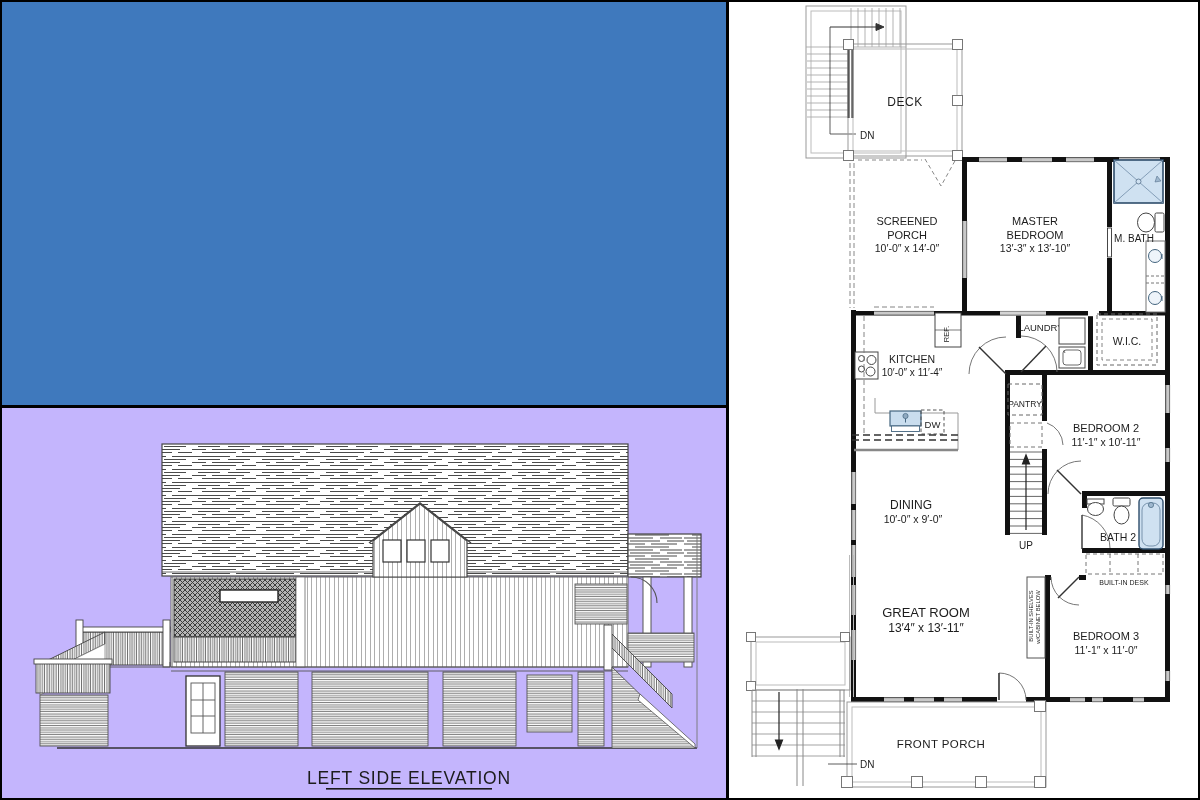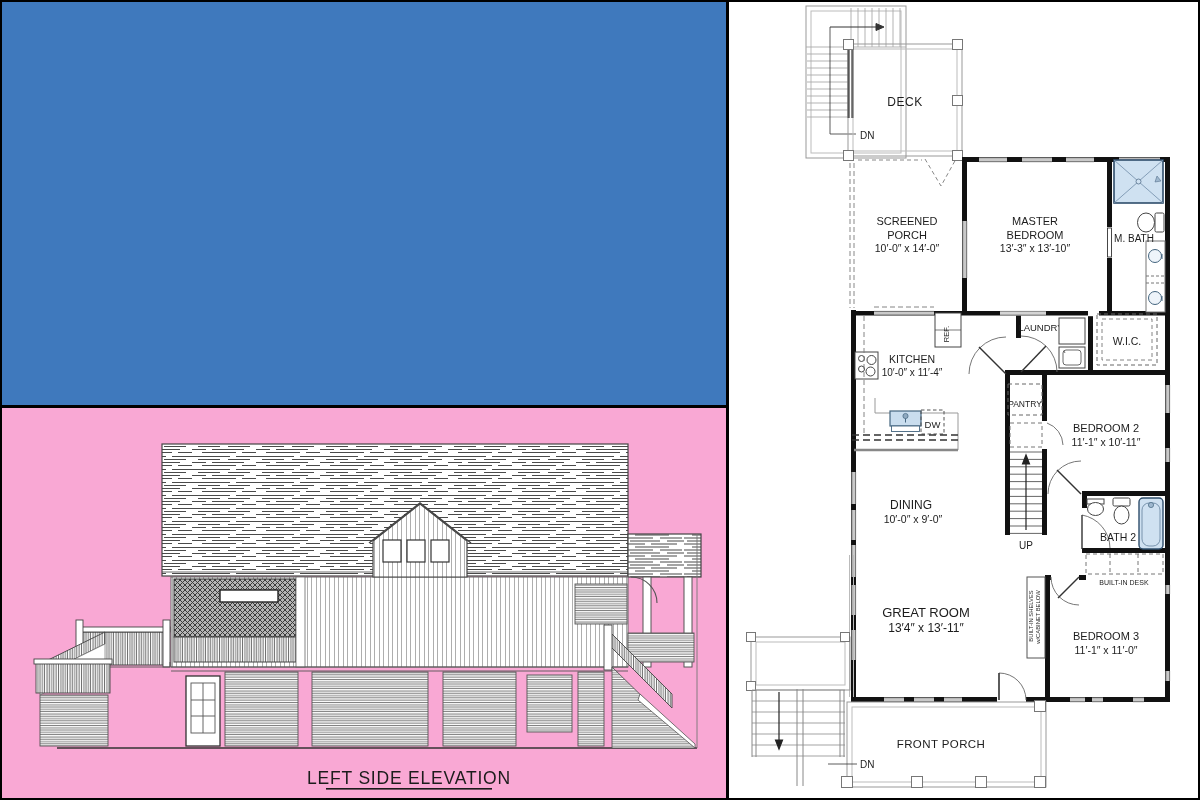--- a/index.html
+++ b/index.html
@@ -7,21 +7,21 @@
 .panel{position:absolute}
 svg text{font-family:"Liberation Sans",sans-serif;fill:#1c1c1c}
 </style>
 </head>
 <body>
 
 <div class="panel" style="left:0;top:0;width:727px;height:406px;background:#3f79bd">
 <svg width="727" height="406" viewBox="0 0 727 406" id="photo"></svg>
 </div>
 
-<div class="panel" style="left:2px;top:408px;width:724px;height:390px;background:#f9a8d4">
+<div class="panel" style="left:2px;top:408px;width:724px;height:390px;background:#c4b5fd">
 <svg width="724" height="390" viewBox="2 408 724 390" id="elev">
 <defs>
 <pattern id="roofhatch" width="64" height="13" patternUnits="userSpaceOnUse">
 <rect width="64" height="13" fill="#fff"></rect>
 <path d="M0 1.5H38M44 1.5H64M6 4.5H28M36 4.5H58M0 7.5H14M20 7.5H52M10 10.5H44M50 10.5H64" stroke="#4a4a4a" stroke-width="1.1" fill="none"></path>
 </pattern>
 <pattern id="roofhatch2" width="57" height="12" patternUnits="userSpaceOnUse">
 <rect width="57" height="12" fill="#fff"></rect>
 <path d="M3 1H33M40 1H57M0 4H18M24 4H50M8 7H42M0 10H26M33 10H55" stroke="#4a4a4a" stroke-width="1.1" fill="none"></path>
 </pattern>

